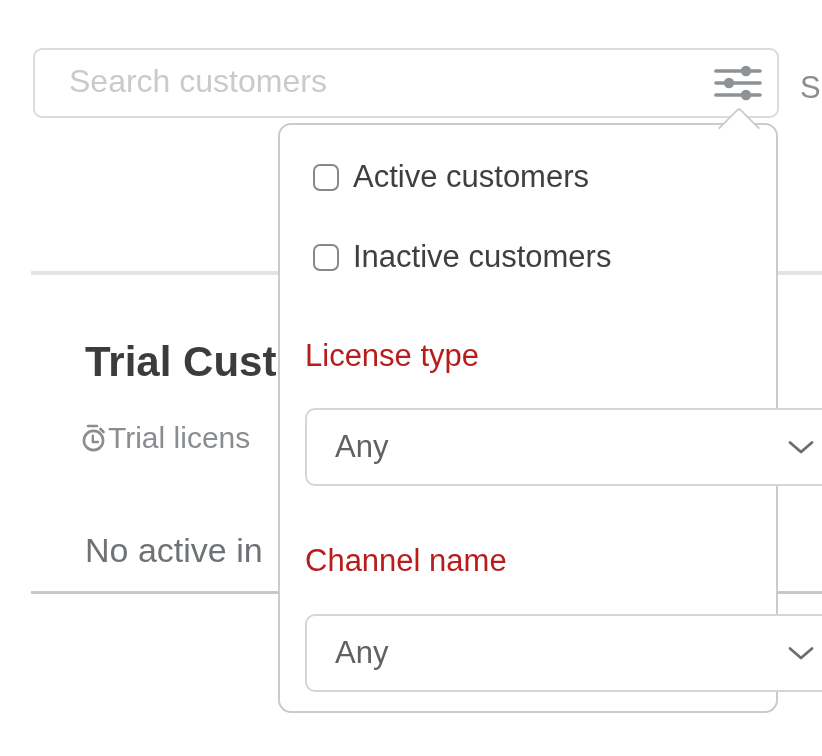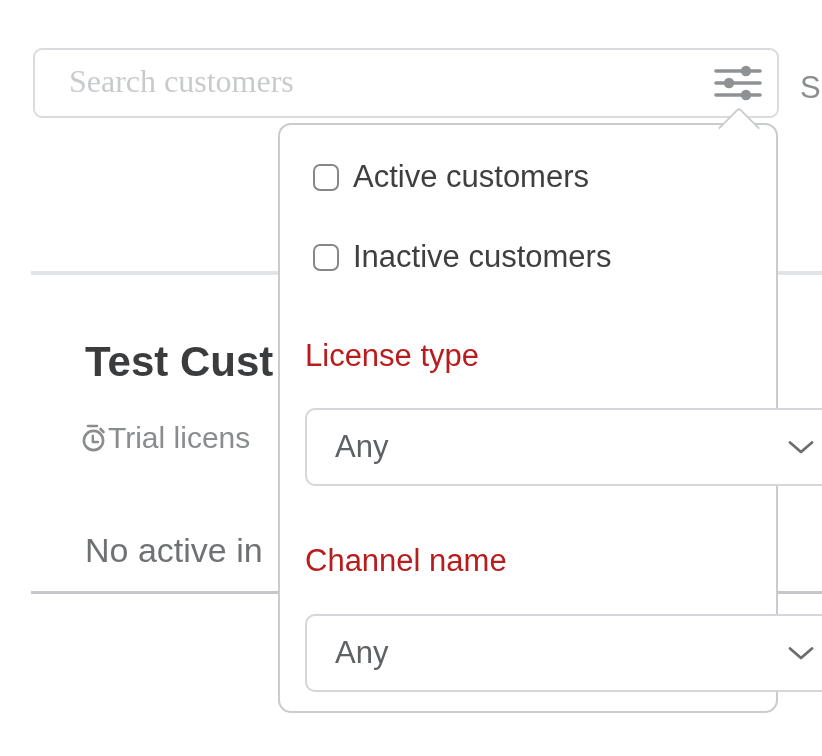--- a/index.html
+++ b/index.html
@@ -12,21 +12,21 @@
   .abs { position:absolute; }
 
   
   .search-bar {
     left:33px; top:48px; width:746px; height:70px;
     border:2px solid #d9dbde; border-radius:9px; background:#fff;
   }
   .search-input {
     width:100%; height:100%; border:none; outline:none;
     padding:0 80px 4px 34px; font-size:32px; color:#ef4444;
-    font-family:Liberation Serif, serif; background:transparent;
+    font-family:Liberation Sans, sans-serif; background:transparent;
   }
   .search-input::placeholder { color:#c8cbce; opacity:1; }
   .filter-btn {
     left:707px; top:58px; width:62px; height:50px;
     display:flex; align-items:center; justify-content:center;
     background:transparent; border:none; cursor:pointer;
   }
   .sort-fragment { left:800px; top:70px; font-size:31px; color:#8b8e91; white-space:nowrap; }
 
   
@@ -72,21 +72,21 @@
   .select-value { font-size:31px; color:#5f6265; }
 </style>
 </head>
 <body>
 
 <div class="canvas">
 
   <div class="abs divider-a"></div>
   <div class="abs divider-b"></div>
 
-  <div class="abs customer-name">Test Cust</div>
+  <div class="abs customer-name">Trial Cust</div>
 
   <div class="abs trial-row">
     <span style="display:inline-flex;">
       <svg width="28" height="30" viewBox="0 0 28 30" fill="none">
         <line x1="8" y1="3" x2="17" y2="3" stroke="#8a8d90" stroke-width="2.6" stroke-linecap="round"></line>
         <line x1="20.5" y1="6" x2="23.5" y2="9" stroke="#8a8d90" stroke-width="2.6" stroke-linecap="round"></line>
         <circle cx="13.5" cy="17.5" r="9.6" stroke="#8a8d90" stroke-width="2.6"></circle>
         <path d="M12.8 12.8 L12.8 19 L18 19" stroke="#8a8d90" stroke-width="2.4" stroke-linecap="round" stroke-linejoin="round" fill="none"></path>
       </svg>
     </span>

